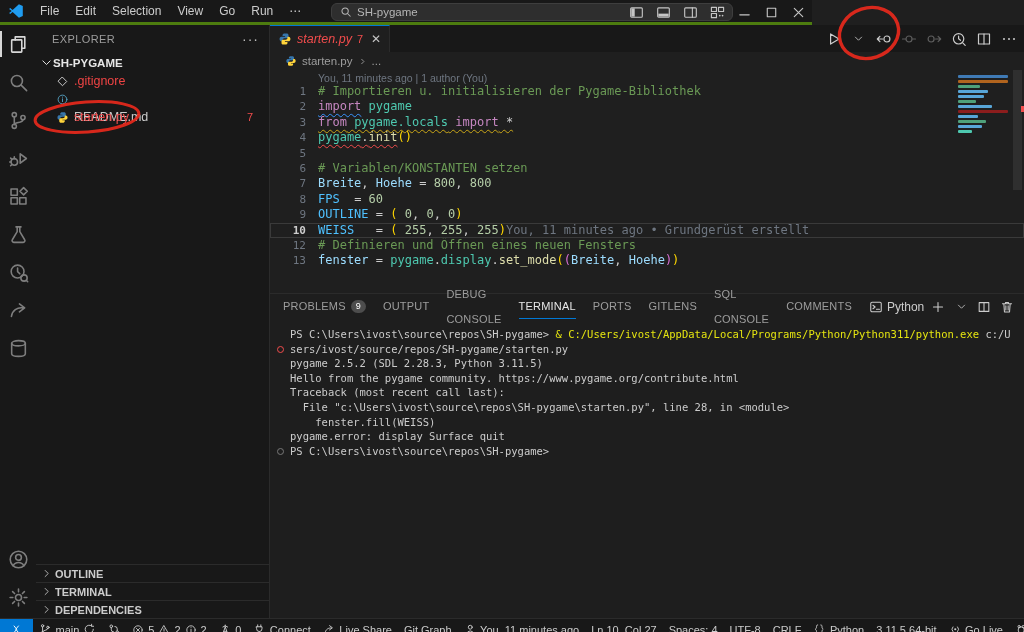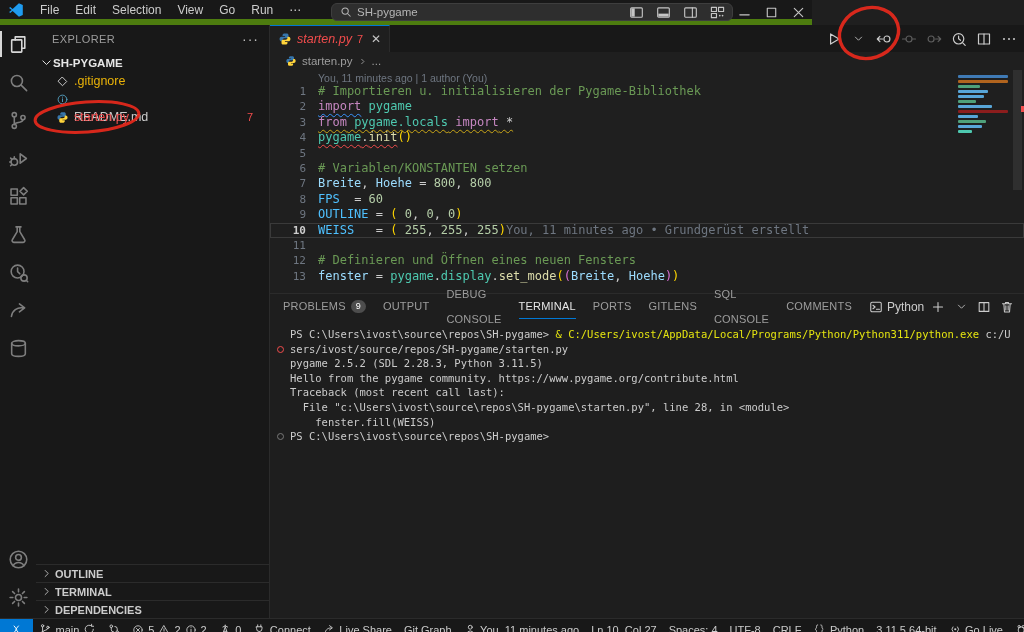--- a/index.html
+++ b/index.html
@@ -2,21 +2,21 @@
 <html><head>
 <meta charset="utf-8">
 <style>
   *{box-sizing:border-box;margin:0;padding:0;-webkit-font-smoothing:antialiased}
   html,body{width:1024px;height:632px;overflow:hidden;background:#1f1f1f;
     font-family:"Liberation Sans",sans-serif;color:#cccccc;position:relative}
   .ic{display:inline-flex;align-items:center;justify-content:center;line-height:0}
 
   
   .titlebar{position:absolute;left:0;top:0;width:812px;height:25px;background:#181818;
-    border-bottom:6px solid #4d7c0f;display:flex;align-items:center;font-size:12px;z-index:5}
+    border-bottom:3px solid #4d7c0f;display:flex;align-items:center;font-size:12px;z-index:5}
   .logo{width:32px;display:flex;justify-content:center}
   .menus{display:flex}
   .menu-item{padding:0 8px;height:24px;line-height:24px;color:#cccccc;cursor:default}
   .searchbox{position:absolute;left:331px;top:3px;width:402px;height:18px;background:#2e2e2e;
     border:1px solid #3e3e3e;border-radius:6px;color:#b5b5b5;font-size:11.5px;
     display:flex;align-items:center;gap:5px;padding-left:8px}
   .title-right{position:absolute;right:0;top:0;height:24px;display:flex;align-items:center}
   .tr-btn{width:27px;height:24px;display:flex;align-items:center;justify-content:center;color:#c5c5c5}
 
   
@@ -294,21 +294,21 @@
       </span>
       <span>SH-PYGAME</span>
     </div>
   <div id="filerows">
       <div class="file-row">
         <span class="ic">
           <svg width="13" height="13" viewBox="0 0 16 16" fill="none" stroke="currentColor" stroke-width="1.2" stroke-linecap="round" stroke-linejoin="round">
             <path d="M8 2.8 13.2 8 8 13.2 2.8 8z"></path>
           </svg>
         </span>
-        <span style="color: #eab308;">.gitignore</span>
+        <span style="color: #ef4444;">.gitignore</span>
       </div>
       <div class="file-row">
         <span class="ic">
           <svg width="13" height="13" viewBox="0 0 16 16" fill="none" stroke="currentColor" stroke-width="1.2" stroke-linecap="round" stroke-linejoin="round">
             <circle cx="8" cy="8" r="5.4" stroke="#519aba"></circle>
             <path d="M8 7.2v3.4 M8 5v.2" stroke="#519aba"></path>
           </svg>
         </span>
         <span style="color: rgb(204, 204, 204); margin-top: 36px;">README.md</span>
       </div>
@@ -456,21 +456,20 @@
       <div class="cl"><span class="num">1</span><span class="code"><span class="tk-comment"># Importieren u. initialisieren der Pygame-Bibliothek</span></span></div>
       <div class="cl"><span class="num">2</span><span class="code"><span class="tk-kw sq-b">import</span><span class="tk-d"> </span><span class="tk-mod">pygame</span></span></div>
       <div class="cl"><span class="num">3</span><span class="code"><span class="tk-kw sq-y">from</span><span class="tk-d sq-y"> </span><span class="tk-mod sq-y">pygame.locals</span><span class="tk-d sq-y"> </span><span class="tk-kw sq-y">import</span><span class="tk-d sq-y"> </span><span class="tk-d sq-y">*</span></span></div>
       <div class="cl"><span class="num">4</span><span class="code"><span class="tk-mod sq-r">pygame</span><span class="tk-d sq-r">.</span><span class="tk-func sq-r">init</span><span class="tk-gold">()</span></span></div>
       <div class="cl"><span class="num">5</span><span class="code"></span></div>
       <div class="cl"><span class="num">6</span><span class="code"><span class="tk-comment"># Variablen/KONSTANTEN setzen</span></span></div>
       <div class="cl"><span class="num">7</span><span class="code"><span class="tk-var">Breite</span><span class="tk-d">, </span><span class="tk-var">Hoehe</span><span class="tk-d"> = </span><span class="tk-num">800</span><span class="tk-d">, </span><span class="tk-num">800</span></span></div>
       <div class="cl"><span class="num">8</span><span class="code"><span class="tk-const">FPS</span><span class="tk-d">  = </span><span class="tk-num">60</span></span></div>
       <div class="cl"><span class="num">9</span><span class="code"><span class="tk-const">OUTLINE</span><span class="tk-d"> = </span><span class="tk-gold">( </span><span class="tk-num">0</span><span class="tk-d">, </span><span class="tk-num">0</span><span class="tk-d">, </span><span class="tk-num">0</span><span class="tk-gold">)</span></span></div>
       <div class="cl active"><span class="num">10</span><span class="code"><span class="tk-const">WEISS</span><span class="tk-d">   = </span><span class="tk-gold">( </span><span class="tk-num">255</span><span class="tk-d">, </span><span class="tk-num">255</span><span class="tk-d">, </span><span class="tk-num">255</span><span class="tk-gold">)</span><span class="tk-blame">You, 11 minutes ago • Grundgerüst erstellt</span></span></div>
-      <div class="cl"><span class="num">11</span><span class="code"></span></div>
       <div class="cl"><span class="num">12</span><span class="code"><span class="tk-comment"># Definieren und Öffnen eines neuen Fensters</span></span></div>
       <div class="cl"><span class="num">13</span><span class="code"><span class="tk-var">fenster</span><span class="tk-d"> = </span><span class="tk-mod">pygame</span><span class="tk-d">.</span><span class="tk-mod">display</span><span class="tk-d">.</span><span class="tk-func">set_mode</span><span class="tk-gold">(</span><span class="tk-purple">(</span><span class="tk-var">Breite</span><span class="tk-d">, </span><span class="tk-var">Hoehe</span><span class="tk-purple">)</span><span class="tk-gold">)</span></span></div>
     </div>
   <div class="minimap" id="minimap">
       <div class="mm-row" style="width: 50px; background: rgb(63, 122, 181);"></div>
       <div class="mm-row" style="width: 50px; background: rgb(177, 100, 30);"></div>
       <div class="mm-row" style="width: 22px; background: rgb(79, 161, 122);"></div>
       <div class="mm-row" style="width: 30px; background: rgb(88, 166, 216);"></div>
       <div class="mm-row" style="width: 26px; background: rgb(88, 166, 216);"></div>
       <div class="mm-row" style="width: 18px; background: rgb(79, 161, 122);"></div>
@@ -563,20 +562,21 @@
       </div>
     </div>
   <div class="terminal" id="terminal">
       <div class="trow"><span class="t-d">PS C:\Users\ivost\source\repos\SH-pygame&gt; </span><span class="t-cmd">&amp; C:/Users/ivost/AppData/Local/Programs/Python/Python311/python.exe</span><span class="t-d"> c:/U</span></div>
       <div class="trow"><span class="deco deco-err"></span><span class="t-d">sers/ivost/source/repos/SH-pygame/starten.py</span></div>
       <div class="trow"><span class="t-d">pygame 2.5.2 (SDL 2.28.3, Python 3.11.5)</span></div>
       <div class="trow"><span class="t-d">Hello from the pygame community. https://www.pygame.org/contribute.html</span></div>
       <div class="trow"><span class="t-d">Traceback (most recent call last):</span></div>
       <div class="trow"><span class="t-d">  File "c:\Users\ivost\source\repos\SH-pygame\starten.py", line 28, in &lt;module&gt;</span></div>
       <div class="trow"><span class="t-d">    fenster.fill(WEISS)</span></div>
+      <div class="trow"><span class="t-d">pygame.error: display Surface quit</span></div>
       <div class="trow"><span class="deco deco-prompt"></span><span class="t-d">PS C:\Users\ivost\source\repos\SH-pygame&gt; </span></div>
     </div>
 </div>
 
 <div class="statusbar">
   <div style="display:flex;align-items:center" id="statusleft">
       <div class="sb-item sb-remote">
         <span class="ic">
           <svg width="12.5" height="12.5" viewBox="0 0 16 16" fill="none" stroke="currentColor" stroke-width="1.2" stroke-linecap="round" stroke-linejoin="round">
             <path d="M5.2 3.8 8.6 8l-3.4 4.2 M10.8 3.8 7.4 8l3.4 4.2"></path>

